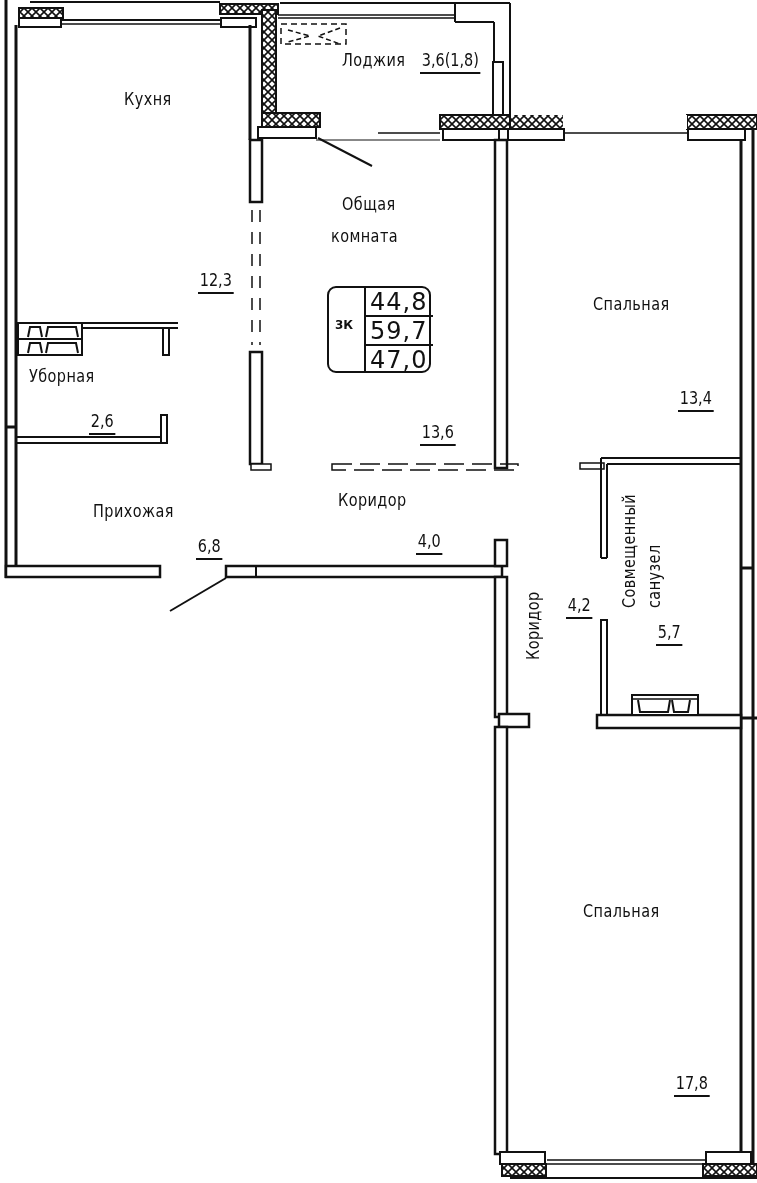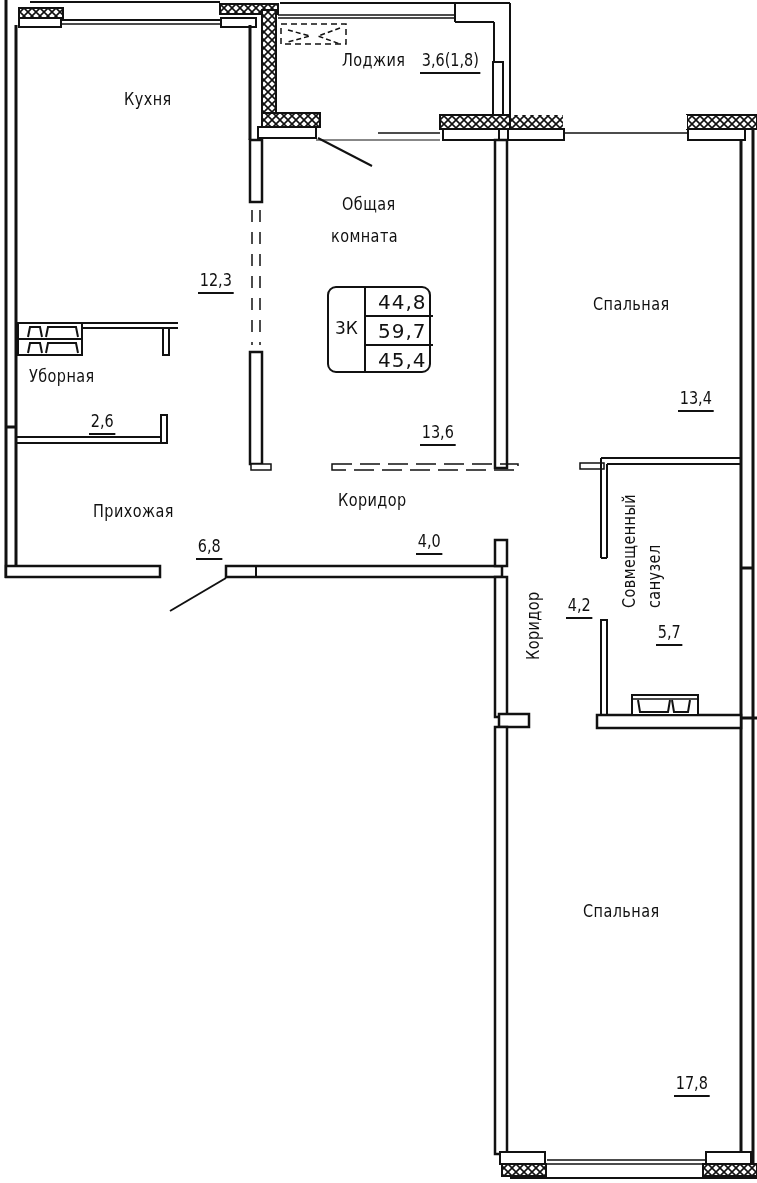--- a/index.html
+++ b/index.html
@@ -2,23 +2,23 @@
 <html><head>
 <meta charset="utf-8">
 <style>
   html,body{margin:0;padding:0;background:#fff;}
   body{width:757px;height:1183px;position:relative;overflow:hidden;font-family:"DejaVu Sans","Liberation Sans",sans-serif;color:#111;}
   svg.plan{position:absolute;left:0;top:0;}
   .lbl{position:absolute;font-size:17px;letter-spacing:0.5px;white-space:nowrap;line-height:1;transform:scaleX(0.85);transform-origin:left top;}
   .area{position:absolute;font-size:17px;white-space:nowrap;line-height:1;border-bottom:2px solid #111;padding:0 2px 3px 2px;transform:scaleX(0.85);transform-origin:left top;}
   .vert{transform:rotate(-90deg) scaleX(0.85);transform-origin:left top;}
   .summary{position:absolute;left:327px;top:286px;width:104px;height:87px;border:2px solid #111;border-radius:9px;box-sizing:border-box;}
-  .summary .type{position:absolute;left:6px;top:30px;font-size:17px;}
+  .summary .type{position:absolute;left:6px;top:30px;font-size:12px;font-weight:bold;}
   .summary .col{position:absolute;left:35px;top:0;width:67px;height:83px;border-left:2px solid #111;}
-  .summary .cell{height:27px;border-bottom:2px solid #111;font-size:20px;line-height:28px;padding-left:12px;letter-spacing:1px;}
+  .summary .cell{height:27px;border-bottom:2px solid #111;font-size:24px;line-height:28px;padding-left:4px;letter-spacing:1px;}
   .summary .cell:last-child{border-bottom:none;}
 </style>
 </head>
 <body>
 
 <svg class="plan" width="757" height="1183" viewBox="0 0 757 1183">
   <defs>
     <pattern id="hatch" width="8" height="8" patternUnits="userSpaceOnUse">
       <rect width="8" height="8" fill="#fff"></rect>
       <path d="M0 0 L8 8 M8 0 L0 8" stroke="#111" stroke-width="1.6"></path>
@@ -155,15 +155,15 @@
 <div class="area" style="left:656px;top:624px;">5,7</div>
 
 <div class="lbl" style="left:583px;top:903px;">Спальная</div>
 <div class="area" style="left:674px;top:1075px;">17,8</div>
 
 <div class="summary">
   <div class="type">3К</div>
   <div class="col">
     <div class="cell">44,8</div>
     <div class="cell">59,7</div>
-    <div class="cell">45,4</div>
+    <div class="cell">47,0</div>
   </div>
 </div>
 
 </body></html>

